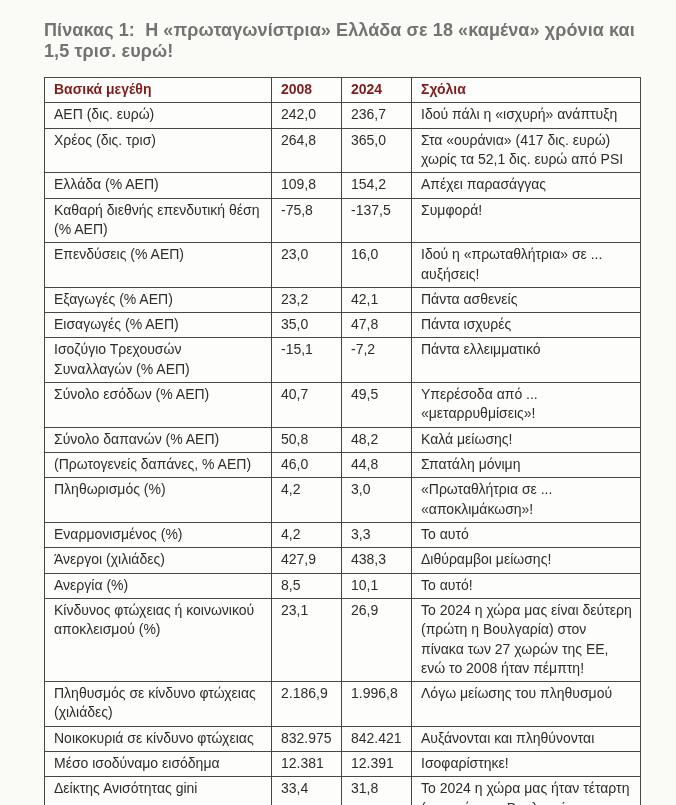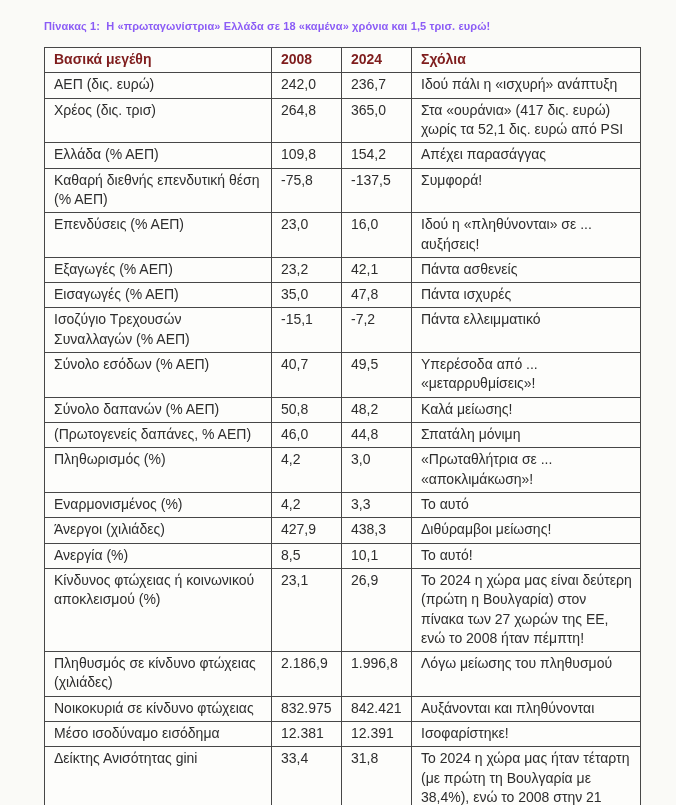--- a/index.html
+++ b/index.html
@@ -15,24 +15,24 @@
     -webkit-font-smoothing: antialiased;
     overflow: hidden;
   }
   .page {
     box-sizing: border-box;
     width: 676px;
     height: 805px;
     padding: 20px 36px 0 44px;
   }
   .doc-title {
-    font-size: 11px;
+    font-size: 18px;
     font-weight: bold;
     letter-spacing: 0.1px;
-    color: #8b5cf6;
+    color: #737373;
     margin: 0 0 15px 0;
     white-space: pre-wrap;
   }
   table.data-table {
     border-collapse: collapse;
     width: 596px;
     table-layout: fixed;
     background: #fdfdfb;
   }
   table.data-table th,
@@ -97,21 +97,21 @@
         <tr>
     <td class="c-label">Καθαρή διεθνής επενδυτική θέση (% ΑΕΠ)</td>
     <td class="c-2008">-75,8</td>
     <td class="c-2024">-137,5</td>
     <td class="c-comment">Συμφορά!</td>
   </tr>
         <tr>
     <td class="c-label">Επενδύσεις  (% ΑΕΠ)</td>
     <td class="c-2008">23,0</td>
     <td class="c-2024">16,0</td>
-    <td class="c-comment">Ιδού η «πληθύνονται» σε ... αυξήσεις!</td>
+    <td class="c-comment">Ιδού η «πρωταθλήτρια» σε ... αυξήσεις!</td>
   </tr>
         <tr>
     <td class="c-label">Εξαγωγές (% ΑΕΠ)</td>
     <td class="c-2008">23,2</td>
     <td class="c-2024">42,1</td>
     <td class="c-comment">Πάντα ασθενείς</td>
   </tr>
         <tr>
     <td class="c-label">Εισαγωγές (% ΑΕΠ)</td>
     <td class="c-2008">35,0</td>

